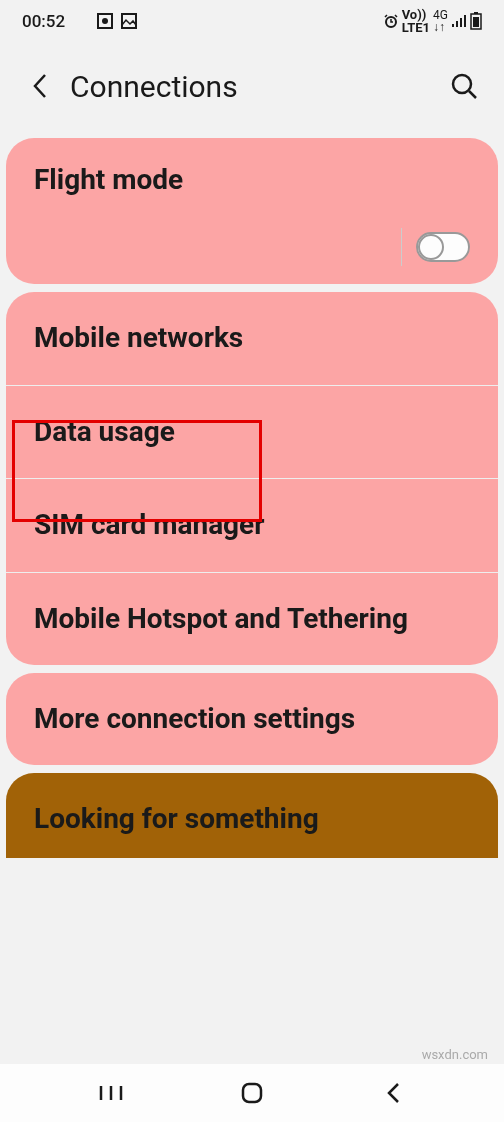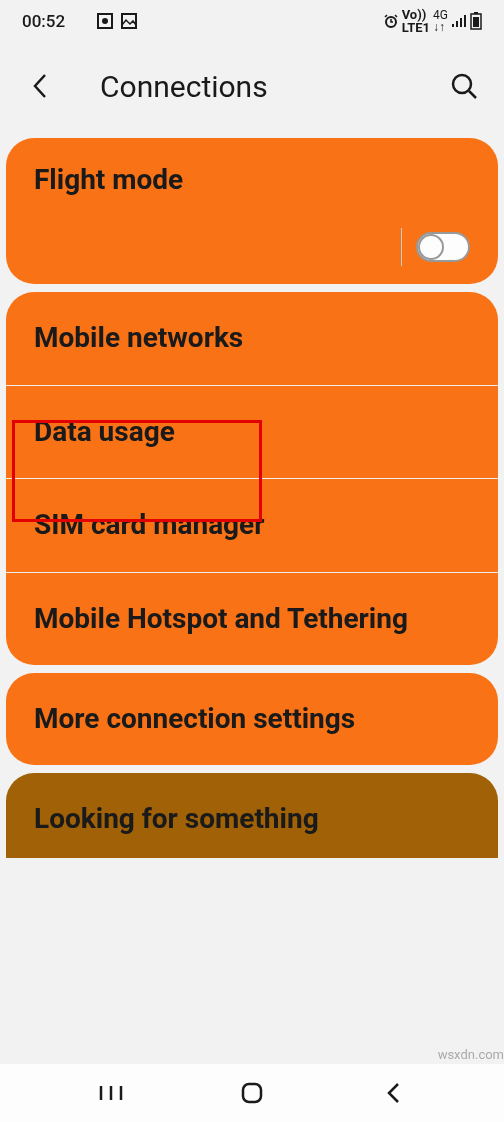--- a/index.html
+++ b/index.html
@@ -50,31 +50,30 @@
       display: flex;
       align-items: center;
       justify-content: center;
       margin-right: 10px;
     }
     .header-title {
       font-size: 30px;
       font-weight: 400;
       color: #1a1a1a;
       flex: 1;
-      margin-left: 30px;
     }
     .search-btn {
       width: 40px;
       height: 40px;
       display: flex;
       align-items: center;
       justify-content: center;
     }
     .card {
-      background: #f97316;
+      background: #fca5a5;
       border-radius: 28px;
       margin: 8px 6px;
       overflow: hidden;
     }
     .card-item {
       padding: 28px 28px;
       border-bottom: 1px solid #eeeeee;
     }
     .card-item:last-child {
       border-bottom: none;
@@ -151,21 +150,21 @@
     .nav-btn {
       width: 60px;
       height: 40px;
       display: flex;
       align-items: center;
       justify-content: center;
     }
     .watermark {
       position: absolute;
       bottom: 60px;
-      right: 0;
+      right: 16px;
       font-size: 13px;
       color: #aaaaaa;
     }
     .sicon {
       display: inline-flex;
       align-items: center;
       justify-content: center;
     }
   </style>
 </head>

